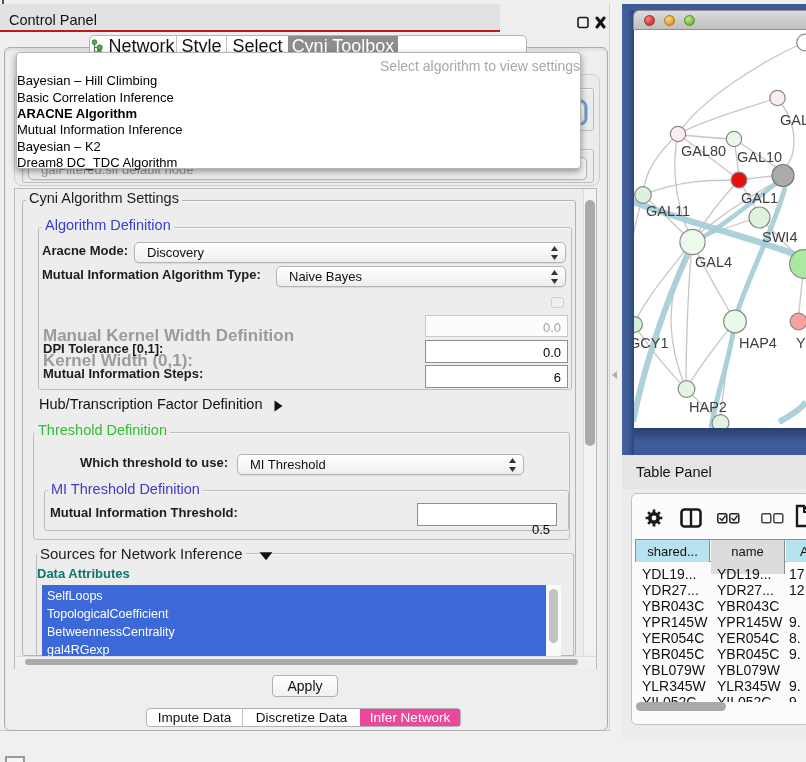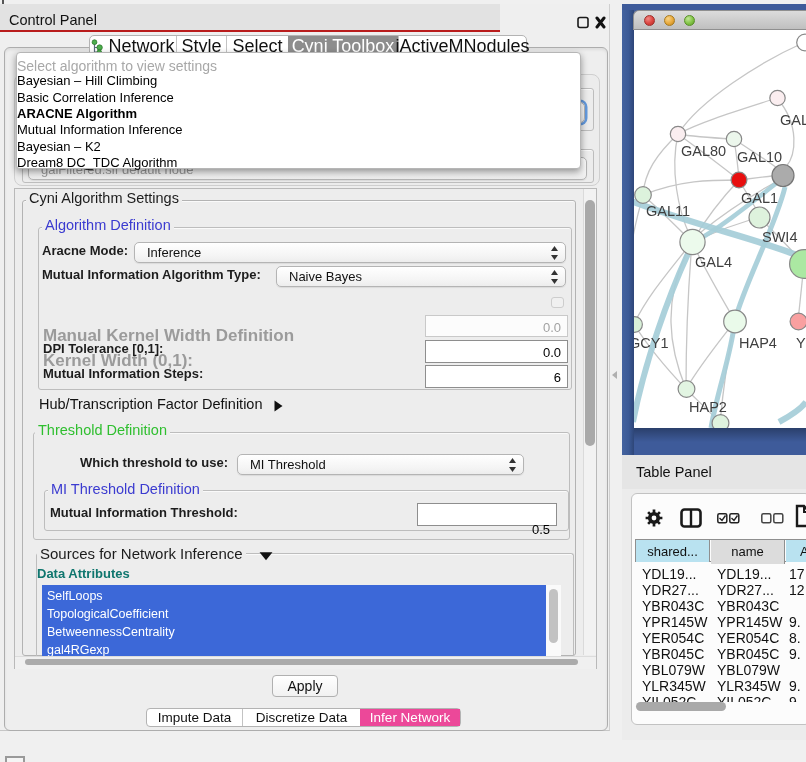--- a/index.html
+++ b/index.html
@@ -42,21 +42,20 @@
   <div style="width:87px; border-right:1px solid #c3c3c3; display:flex; align-items:center; justify-content:center;">
     <svg width="13" height="15" viewBox="0 0 13 15" style="margin-right:4px;">
       <path d="M3.5 4 L3.5 13 M3.5 8.5 L7.5 8.5 M3.5 13 L7 13" stroke="#5a6b7a" stroke-width="1.2" fill="none"></path>
       <circle cx="3.5" cy="3.2" r="2.4" fill="#4cae4c" stroke="#2d7a2d" stroke-width="0.8"></circle>
       <circle cx="8.6" cy="8.5" r="2.7" fill="#4cae4c" stroke="#2d7a2d" stroke-width="0.8"></circle>
       <circle cx="8.3" cy="13" r="2.2" fill="#4cae4c" stroke="#2d7a2d" stroke-width="0.8"></circle>
     </svg>Network</div>
   <div style="width:50px; border-right:1px solid #c3c3c3; display:flex; align-items:center; justify-content:center;">Style</div>
   <div style="width:61px; display:flex; align-items:center; justify-content:center;">Select</div>
   <div style="width:110px; background:#8d8d8d; color:#fff; display:flex; align-items:center; justify-content:center;">Cyni Toolbox</div>
-  <div style="width:128px; border-left:1px solid #c3c3c3; display:flex; align-items:center; justify-content:center;">jActiveMNodules</div>
 </div>
 
 <div class="abs" style="left:14px; top:74px; width:586px; height:112px; background:#ececec; border:1px solid #cfcfcf; border-radius:8px;"></div>
 <div class="gbox" style="left:22px; top:88px; width:572px; height:43px;"></div>
 <div class="combo" style="left:28px; top:102px; width:557px; height:21px; box-shadow:0 0 0 2.5px rgba(85,145,220,0.9);"></div>
 <div class="gbox" style="left:22px; top:149px; width:572px; height:34px;"></div>
 <div class="combo" style="left:28px; top:157px; width:559px; height:23px;">
   <div class="ctext" style="top:4px; color:#9a9a9a;">galFiltered.sif default node</div>
 </div>
 
@@ -64,21 +63,21 @@
 </div>
 
 <div class="gbox" style="left:22px; top:200px; width:554px; height:456px; border-color:#b3b3b3;"></div>
 <div class="gtitle" style="left:26px; top:191px;">Cyni Algorithm Settings</div>
 
 <div class="gbox" style="left:38px; top:227px; width:534px; height:163px;"></div>
 <div class="gtitle" style="left:42px; top:218px; color:#3b3bd0;">Algorithm Definition</div>
 
 <div class="abs b12" style="left:42px; top:244px;">Aracne Mode:</div>
 <div class="combo" style="left:134px; top:242px; width:432px; height:21px;">
-  <div class="ctext" style="top:2px;">Inference</div>
+  <div class="ctext" style="top:2px;">Discovery</div>
   <svg class="carrows" style="top:2px;" width="9" height="16" viewBox="0 0 9 16">
     <path d="M4.5 1 L8 6 L1 6 Z" fill="#333"></path>
       <path d="M4.5 15 L1 10 L8 10 Z" fill="#333"></path>
   </svg>
 </div>
 
 <div class="abs b12" style="left:42px; top:268px;">Mutual Information Algorithm Type:</div>
 <div class="combo" style="left:276px; top:266px; width:290px; height:21px;">
   <div class="ctext" style="top:2px;">Naive Bayes</div>
   <svg class="carrows" style="top:2px;" width="9" height="16" viewBox="0 0 9 16">
@@ -261,21 +260,21 @@
   <rect x="0.8" y="0.8" width="9" height="9" rx="1.5" fill="none" stroke="#444" stroke-width="1.5"></rect>
   <rect x="12.8" y="0.8" width="9" height="9" rx="1.5" fill="none" stroke="#444" stroke-width="1.5"></rect>
 </svg>
 <svg class="abs" style="left:795px; top:504px;" width="16" height="24" viewBox="0 0 16 24">
   <path d="M2 2 L9 2 L14 8 L14 22 L2 22 Z" fill="none" stroke="#1a1a1a" stroke-width="2.4"></path>
   <path d="M9 2 L9 8 L14 8" fill="none" stroke="#1a1a1a" stroke-width="2"></path>
 </svg>
 
 <div class="abs" style="left:635px; top:539px; width:171px; height:23px; border-top:1px solid #8f8f8f; border-bottom:1px solid #8f8f8f; font-size:13px; color:#111;">
   <div class="abs" style="left:0; top:0; width:75px; height:22px; background:#b9e2f0; border-left:1px solid #8f8f8f; border-right:1px solid #8f8f8f; text-align:center; padding-top:4px;">shared...</div>
-  <div class="abs" style="left:76px; top:0; width:74px; height:24px; background:#dcdcdc; border-right:1px solid #8f8f8f; text-align:center; padding-top:4px;">name</div>
+  <div class="abs" style="left:76px; top:0; width:74px; height:34px; background:#dcdcdc; border-right:1px solid #8f8f8f; text-align:center; padding-top:4px;">name</div>
   <div class="abs" style="left:151px; top:0; width:21px; height:22px; background:#b9e2f0; text-align:left; padding:4px 0 0 14px;">A</div>
 </div>
 <div class="abs" style="left:635px; top:562px; width:171px; height:140px; font-size:14px; color:#111; overflow:hidden;">
   <div class="abs" style="left:7px; top:4px;">YDL19...</div>
     <div class="abs" style="left:82px; top:4px;">YDL19...</div>
     <div class="abs" style="left:154px; top:4px;">17</div>
   <div class="abs" style="left:7px; top:20px;">YDR27...</div>
     <div class="abs" style="left:82px; top:20px;">YDR27...</div>
     <div class="abs" style="left:154px; top:20px;">12</div>
   <div class="abs" style="left:7px; top:36px;">YBR043C</div>
@@ -294,20 +293,20 @@
   <div class="abs" style="left:7px; top:116px;">YLR345W</div>
     <div class="abs" style="left:82px; top:116px;">YLR345W</div>
     <div class="abs" style="left:154px; top:116px;">9.</div>
   <div class="abs" style="left:7px; top:132px;">YIL052C</div>
     <div class="abs" style="left:82px; top:132px;">YIL052C</div>
     <div class="abs" style="left:154px; top:132px;">9</div>
 </div>
 <div class="abs" style="left:636px; top:702px; width:90px; height:9px; background:#a9a9a9; border-radius:4.5px;"></div>
 
 <div class="abs" style="left:16px; top:52px; width:565px; height:117px; background:#ffffff; border:1px solid #b6b6b6; border-radius:4px; box-shadow:0 3px 7px rgba(0,0,0,0.4); font-size:13px; color:#000;">
-  <div class="abs" style="left:0; top:5px; width:563px; text-align:left; color:#a8a8a8; font-size:14px;">Select algorithm to view settings</div>
+  <div class="abs" style="left:0; top:5px; width:563px; text-align:right; color:#a8a8a8; font-size:14px;">Select algorithm to view settings</div>
   <div class="abs" style="left:0px; top:20px;">Bayesian – Hill Climbing</div>
   <div class="abs" style="left:0px; top:37px;">Basic Correlation Inference</div>
   <div class="abs" style="left:0px; top:53px; font-weight:bold;">ARACNE Algorithm</div>
   <div class="abs" style="left:0px; top:69px;">Mutual Information Inference</div>
   <div class="abs" style="left:0px; top:86px;">Bayesian – K2</div>
   <div class="abs" style="left:0px; top:102px;">Dream8 DC_TDC Algorithm</div>
 </div>
 
 </body></html>

